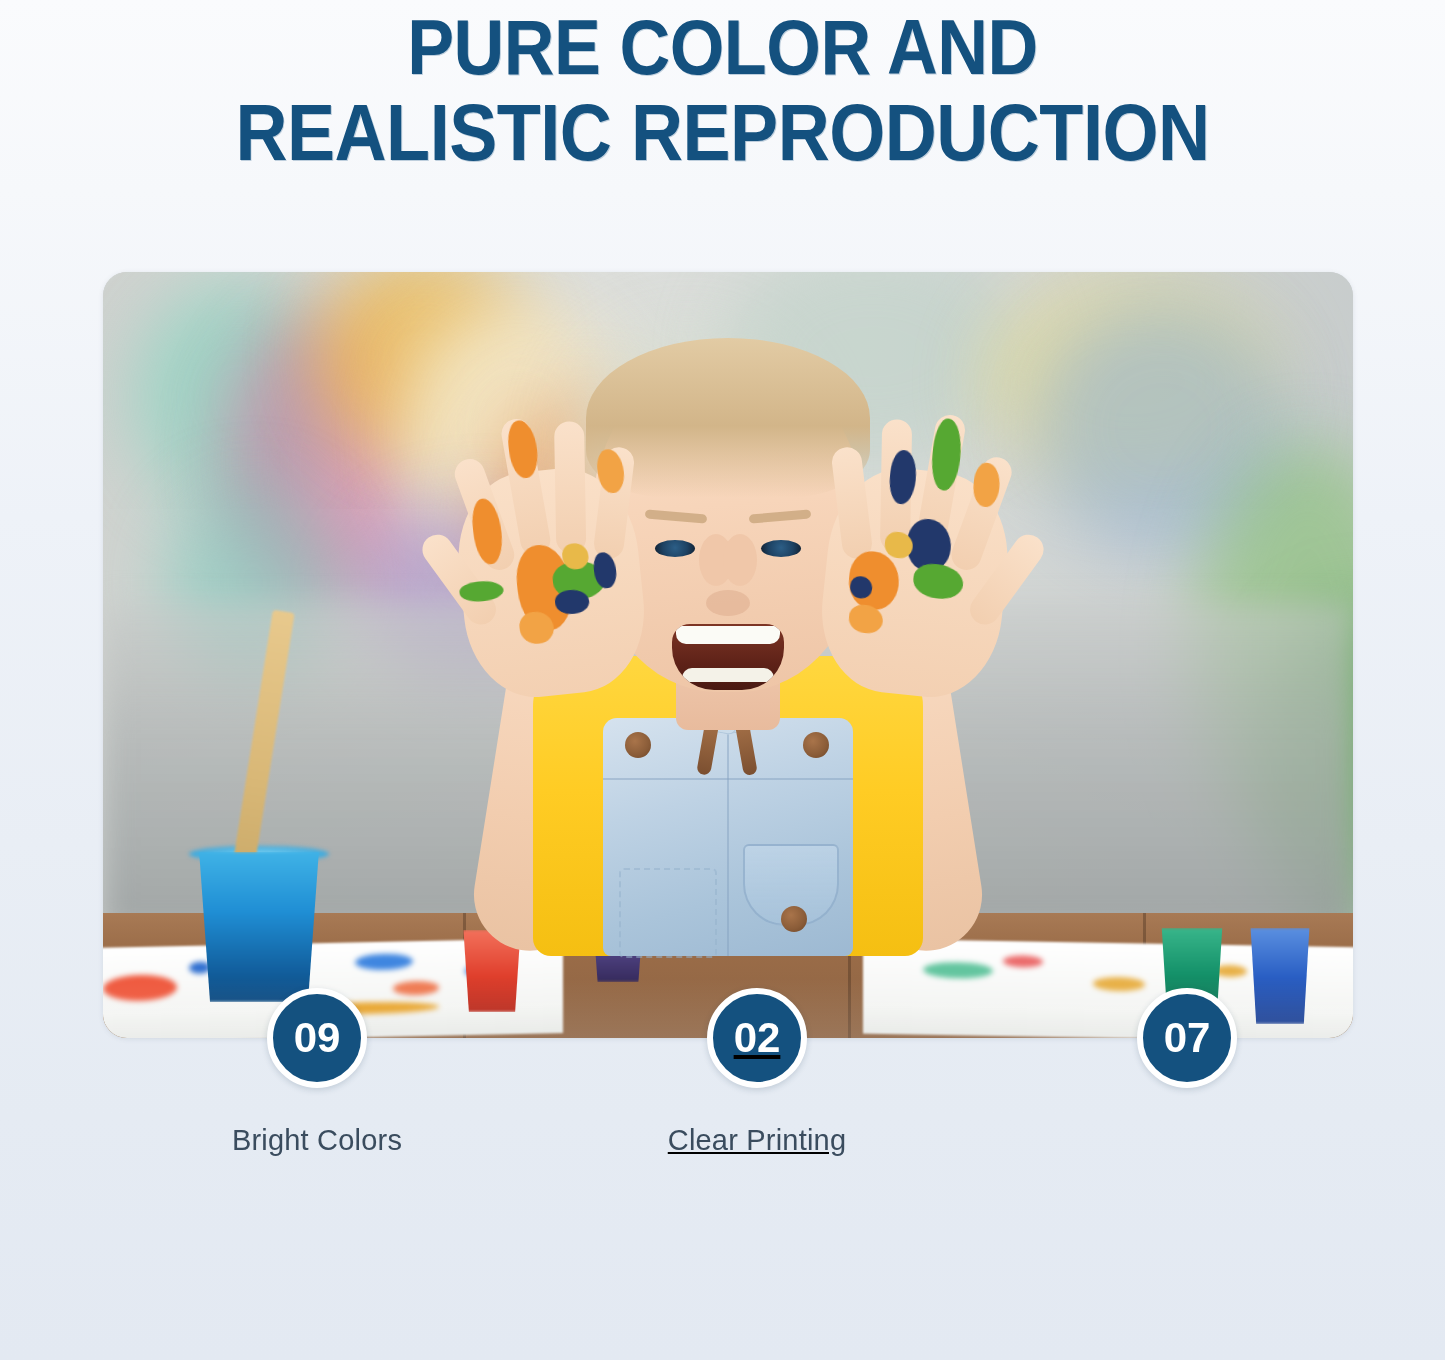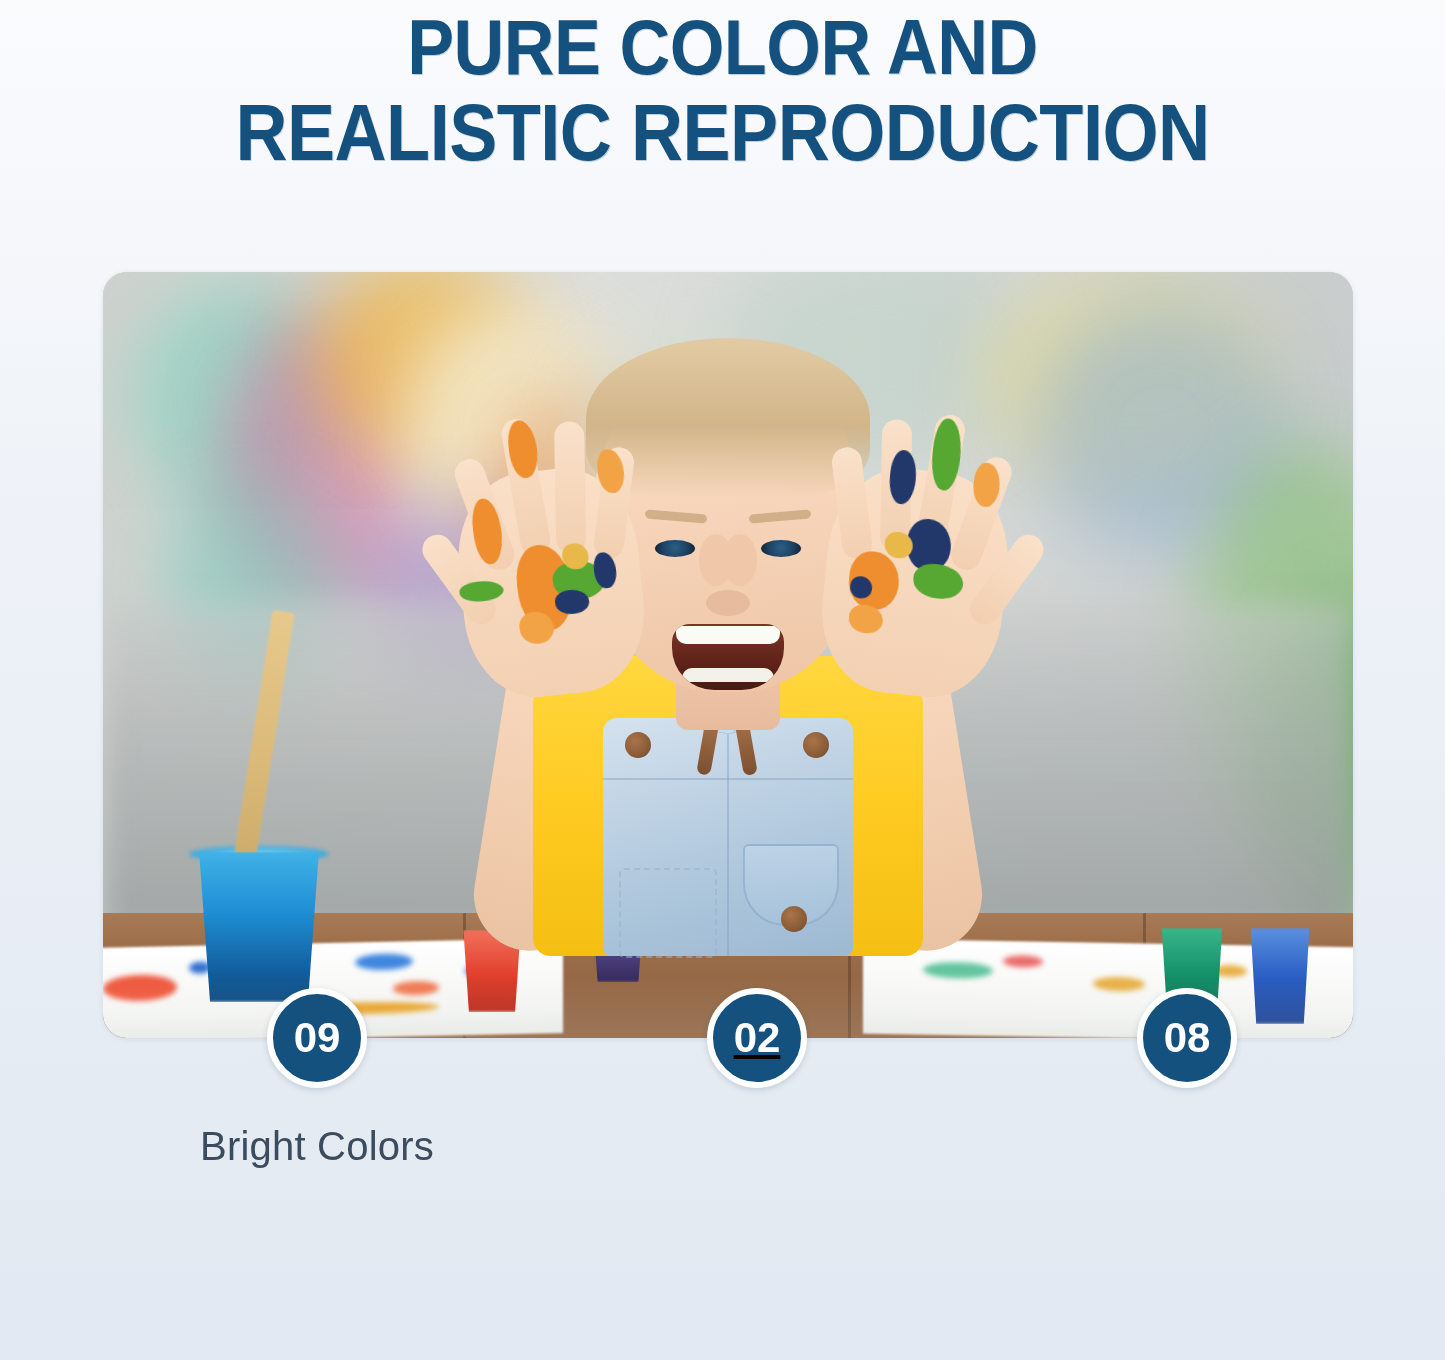--- a/index.html
+++ b/index.html
@@ -316,21 +316,21 @@
     color: #ffffff;
     font-family: "Liberation Sans Narrow", "Liberation Sans", sans-serif;
     font-weight: bold;
     font-size: 42px;
     letter-spacing: 0px;
     box-shadow: 0 2px 6px rgba(30,60,90,0.18);
   }
   .badge-label {
     margin-top: 36px;
     color: #3a4c5e;
-    font-size: 40px;
+    font-size: 29px;
     font-weight: normal;
     letter-spacing: 0.2px;
     white-space: nowrap;
   }
 </style>
 </head>
 <body>
 
 <h1 class="headline">
   <span class="hl-line hl-line1">PURE COLOR AND</span>
@@ -468,19 +468,20 @@
 
 <div class="badges">
 
   <div class="badge-group bg-1">
     <div class="badge-circle">09</div>
     <div class="badge-label">Bright Colors</div>
   </div>
 
   <div class="badge-group bg-2">
     <div class="badge-circle">02</div>
+    <div class="badge-label">Clear Printing</div>
   </div>
 
   <div class="badge-group bg-3">
-    <div class="badge-circle">08</div>
+    <div class="badge-circle">07</div>
   </div>
 
 </div>
 
 </body></html>

